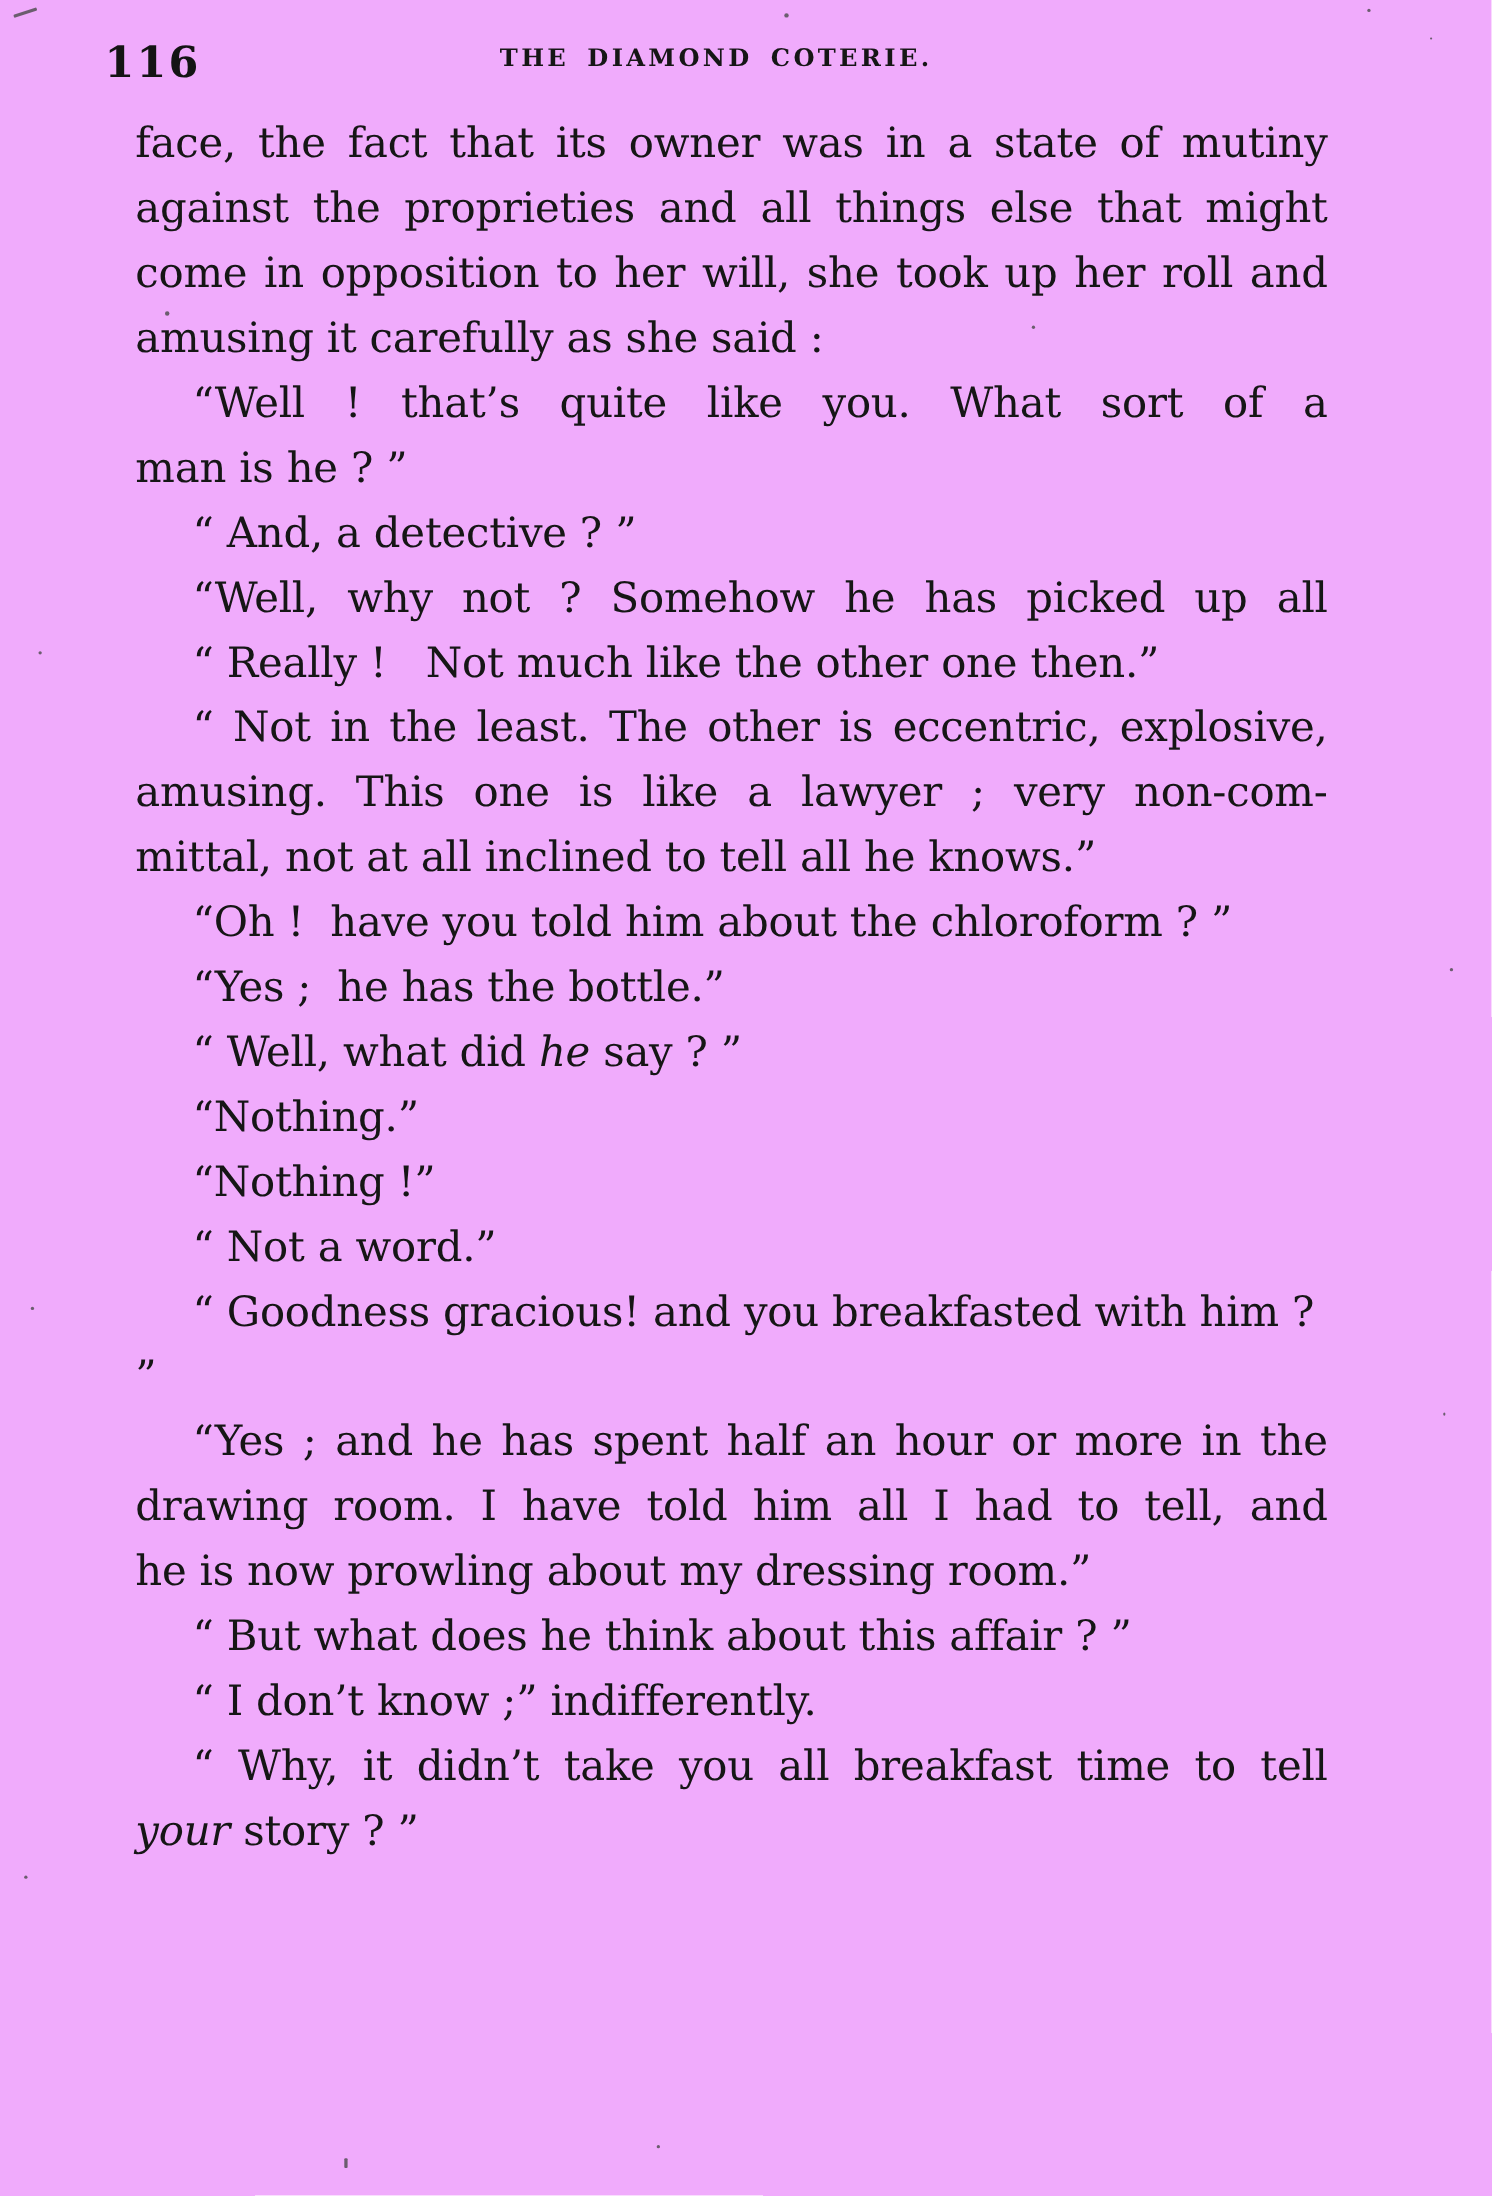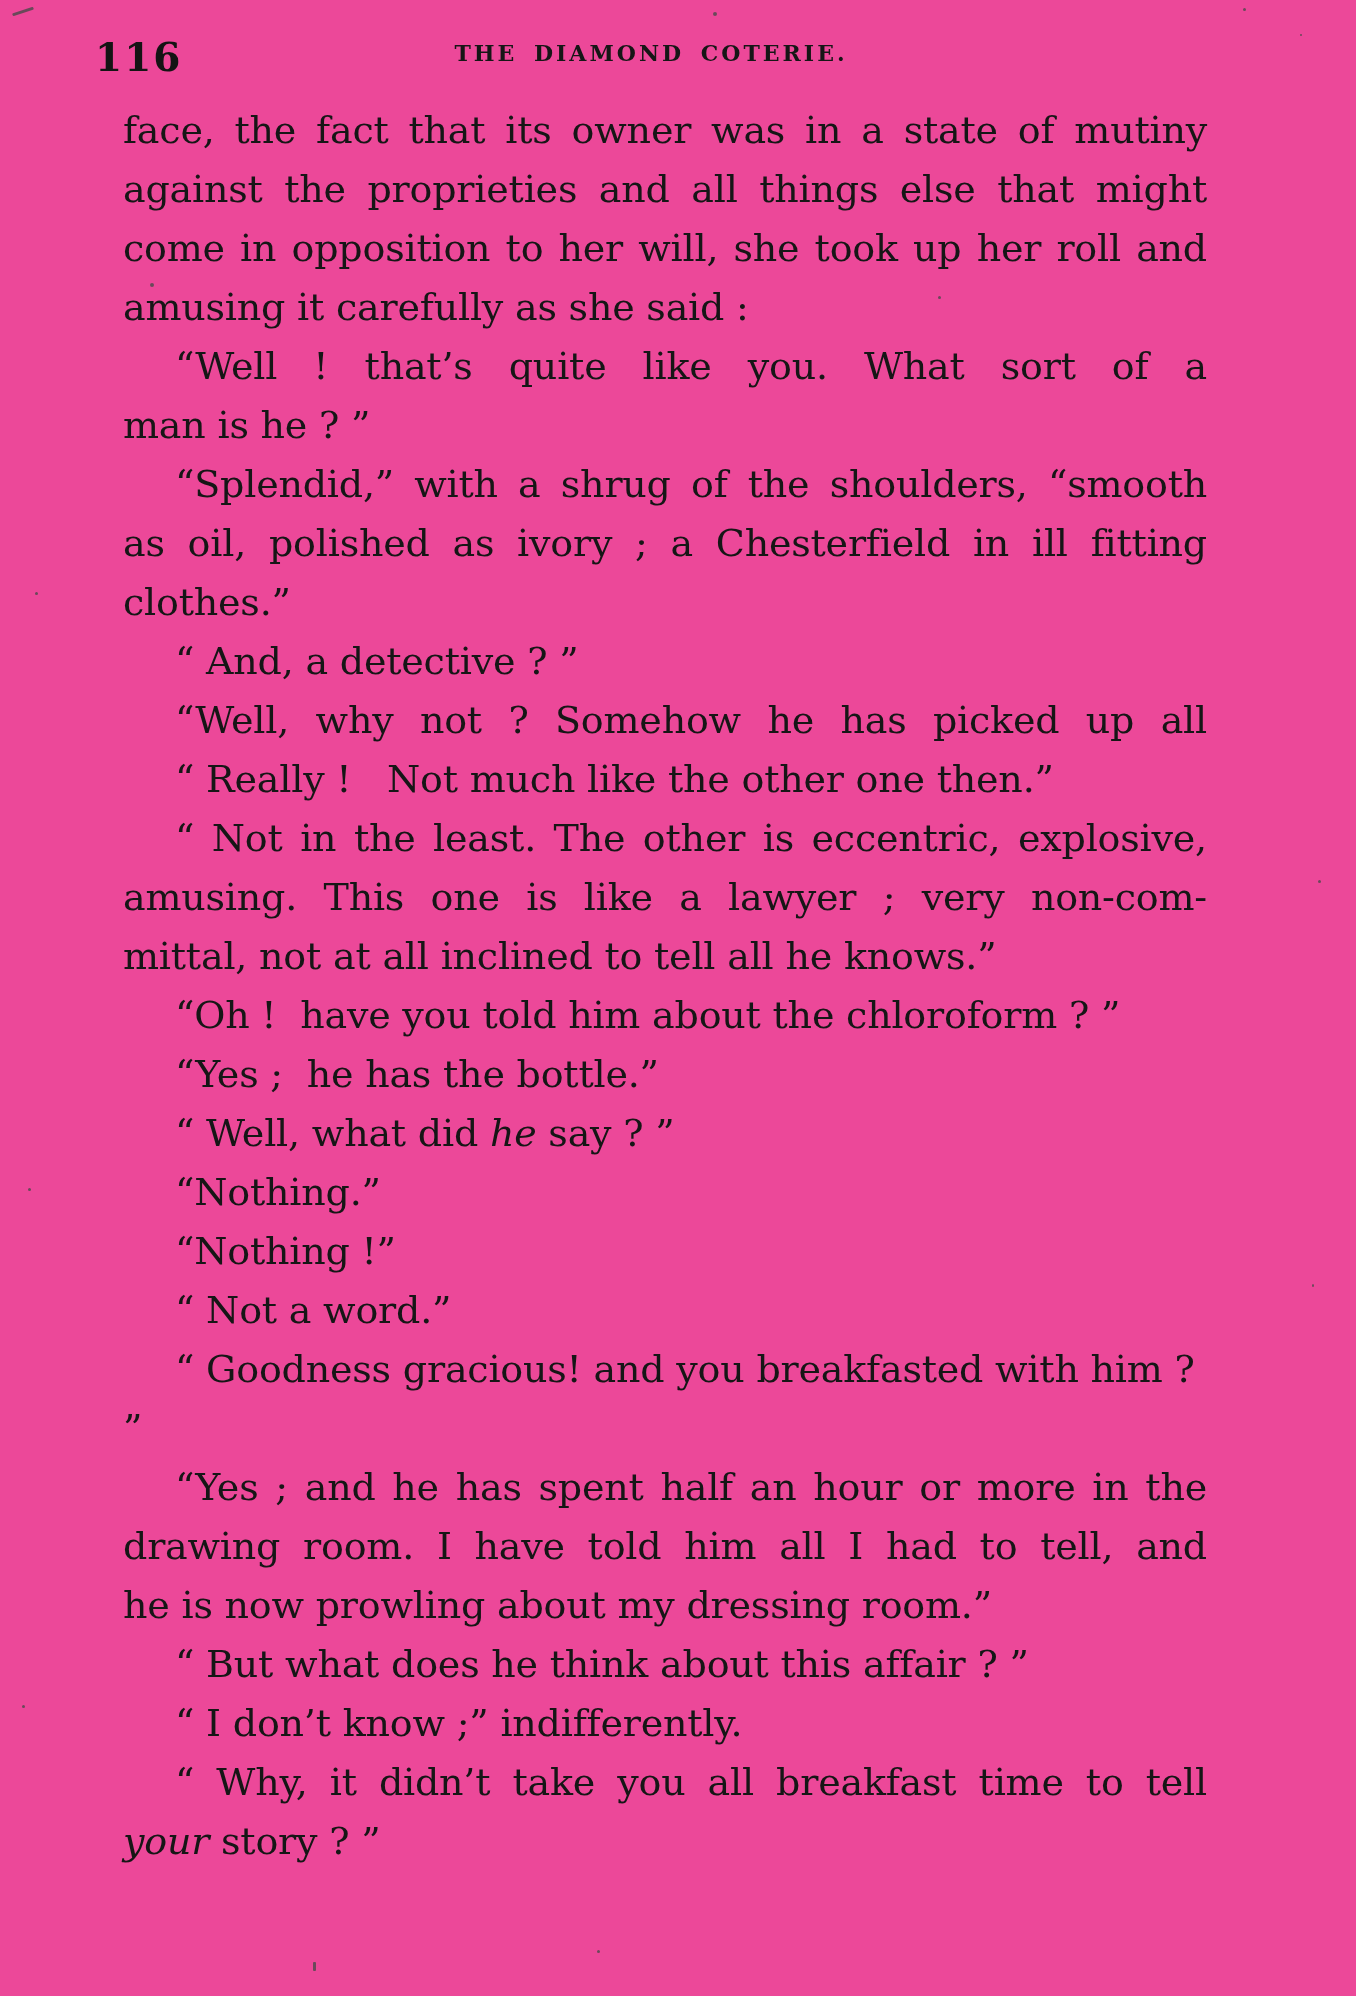--- a/index.html
+++ b/index.html
@@ -11,21 +11,21 @@
     width: 1356px;
     height: 1996px;
     position: relative;
     overflow: hidden;
     font-family: "DejaVu Serif", "Liberation Serif", serif;
     color: #161616;
   }
   .page {
     position: absolute;
     inset: 0;
-    background: #ec4899;
+    background: #f0abfc;
   }
   .header {
     position: absolute;
     top: 34px;
     left: 95px;
     width: 1112px;
     height: 44px;
   }
   .pagenum {
     position: absolute;
@@ -99,25 +99,20 @@
         <div class="line line-just"><span>face, the fact that its owner was in a state of mutiny</span></div>
         <div class="line line-just"><span>against the proprieties and all things else that might</span></div>
         <div class="line line-just"><span>come in opposition to her will, she took up her roll and</span></div>
         <div class="line line-last"><span>amusing it carefully as she said :</span></div>
       </div>
       <div class="paragraph">
         <div class="line line-just line-indent"><span>“Well !  that’s quite like you.   What sort of a</span></div>
         <div class="line line-last"><span>man is he ? ”</span></div>
       </div>
       <div class="paragraph">
-        <div class="line line-just line-indent"><span>“Splendid,” with a shrug of the shoulders, “smooth</span></div>
-        <div class="line line-just"><span>as oil, polished as ivory ; a Chesterfield in ill fitting</span></div>
-        <div class="line line-last"><span>clothes.”</span></div>
-      </div>
-      <div class="paragraph">
         <div class="line line-last line-indent"><span>“ And, a detective ? ”</span></div>
       </div>
       <div class="paragraph">
         <div class="line line-just line-indent"><span>“Well, why not ?   Somehow he has picked up all</span></div>
       </div>
       <div class="paragraph">
         <div class="line line-last line-indent"><span>“ Really !   Not much like the other one then.”</span></div>
       </div>
       <div class="paragraph">
         <div class="line line-just line-indent"><span>“ Not in the least.   The other is eccentric, explosive,</span></div>

